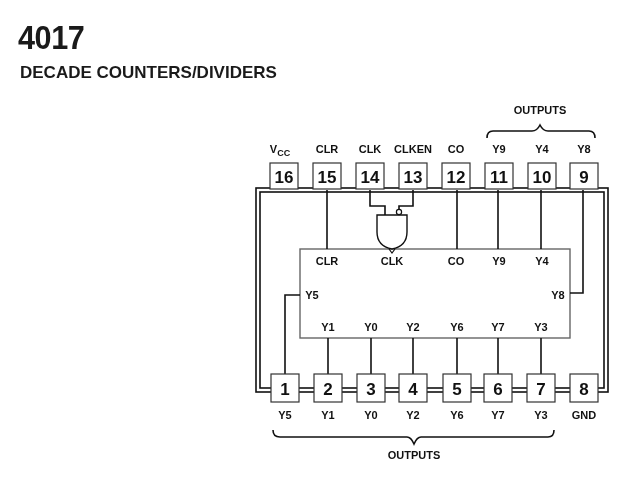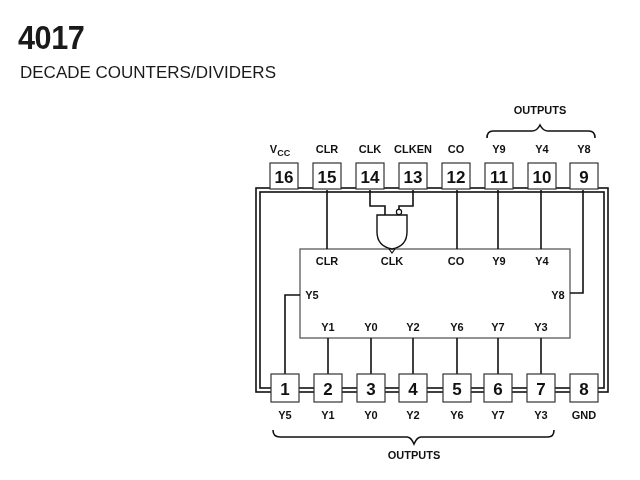--- a/index.html
+++ b/index.html
@@ -1,18 +1,18 @@
 <!DOCTYPE html>
 <html><head>
 <meta charset="utf-8">
 <style>
   html, body { margin: 0; padding: 0; background: #ffffff; }
   body { width: 640px; height: 480px; position: relative; overflow: hidden; font-family: "Liberation Sans", sans-serif; }
   .title { position: absolute; left: 18px; top: 18px; font-size: 34px; font-weight: bold; color: #1a1a1a; letter-spacing: -0.5px; transform: scaleX(0.9); transform-origin: left; }
-  .subtitle { position: absolute; left: 20px; top: 63px; font-size: 17px; font-weight: normal; color: #1a1a1a; }
+  .subtitle { position: absolute; left: 20px; top: 63px; font-size: 17px; font-weight: bold; color: #1a1a1a; }
   svg { position: absolute; left: 0; top: 0; }
   .pinbox { fill: #ffffff; stroke: #333; stroke-width: 1.2; }
   .pinnum { font-family: "Liberation Sans", sans-serif; font-weight: bold; font-size: 17px; fill: #111; text-anchor: middle; }
   .lbl { font-family: "Liberation Sans", sans-serif; font-weight: bold; font-size: 11px; fill: #111; text-anchor: middle; }
   .wire { stroke: #111; stroke-width: 1.6; fill: none; }
   .body { stroke: #111; stroke-width: 1.6; fill: none; }
   .chip { stroke: #666; stroke-width: 1.4; fill: #fff; }
 </style>
 </head>
 <body>

